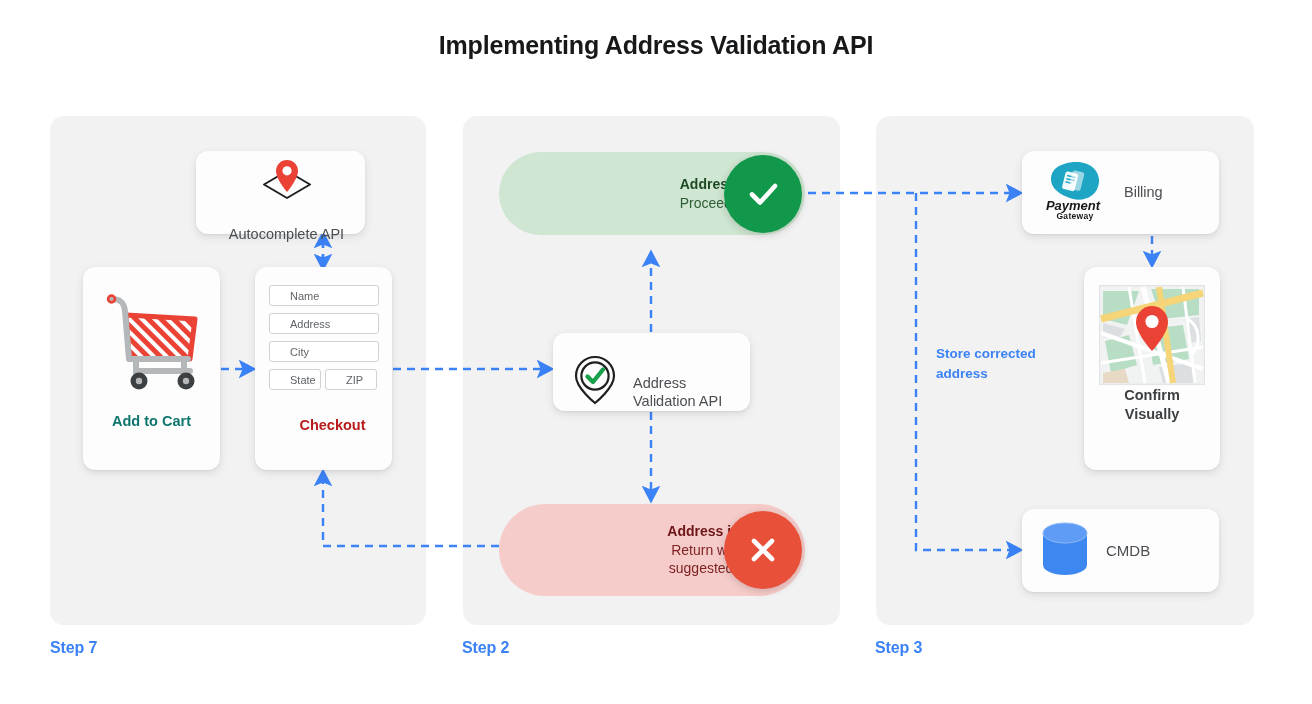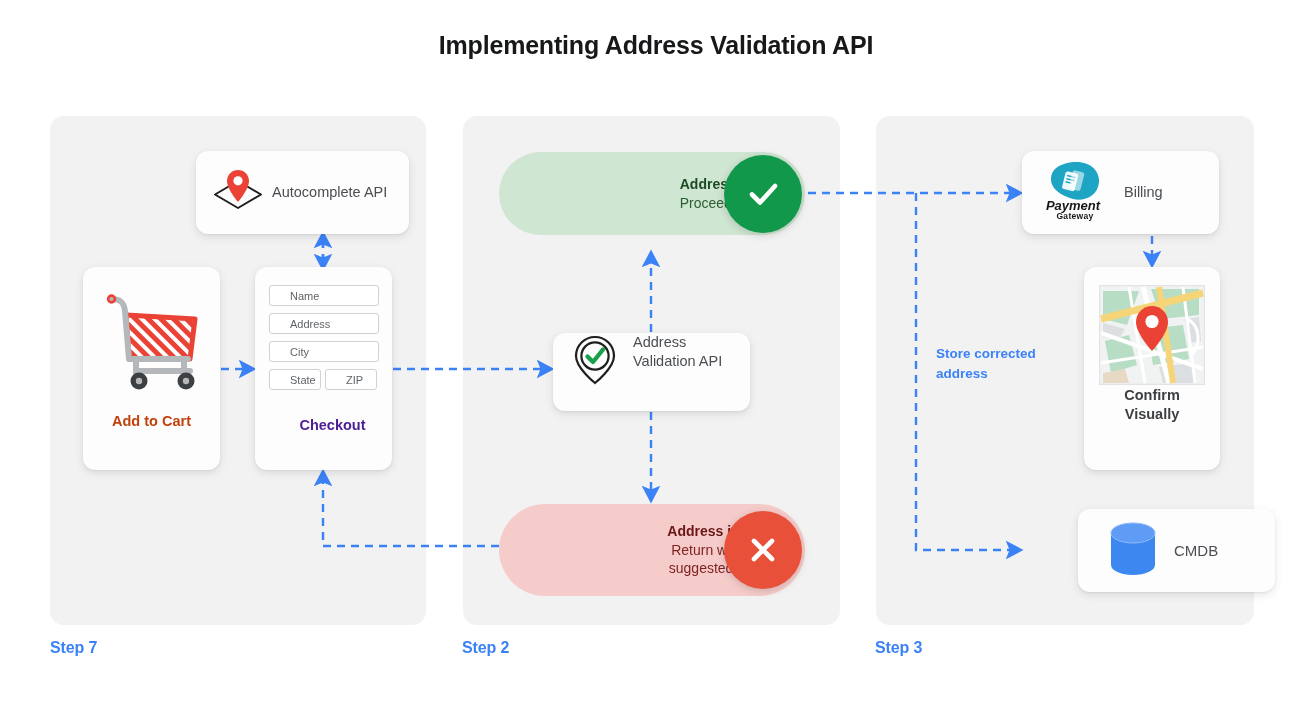--- a/index.html
+++ b/index.html
@@ -46,48 +46,48 @@
     position:absolute;
     background:#fdfdfd;
     border-radius:12px;
     box-shadow:0 3px 9px rgba(60,64,67,.13), 0 1px 2px rgba(60,64,67,.08);
   }
   .card-label{
     font-size:14.5px;color:#3c4043;line-height:1.28;
   }
 
   
-  #card-autocomplete{left:196px;top:151px;width:213px;height:83px;
-    display:flex;align-items:center;gap:4px;padding-left:12px;box-sizing:border-box;}
+  #card-autocomplete{left:196px;top:151px;width:169px;height:83px;
+    display:flex;align-items:center;gap:10px;padding-left:12px;box-sizing:border-box;flex-direction:column;}
   #card-autocomplete .card-label{font-size:14.5px;color:#4a4e52;}
 
   
   #card-cart{left:83px;top:267px;width:137px;height:203px;}
   #card-cart .icon-wrap{position:absolute;left:50%;top:16px;transform:translateX(-50%);}
   #card-cart .cap{
     position:absolute;left:0;right:0;top:146px;text-align:center;
-    font-size:14.5px;font-weight:bold;color:#c2410c;
+    font-size:14.5px;font-weight:bold;color:#0f766e;
   }
 
   
   #card-checkout{left:255px;top:267px;width:137px;height:203px;}
   .form{position:absolute;left:14px;top:18px;width:110px;}
   .field{
     box-sizing:border-box;
     height:21px;width:110px;margin-bottom:7px;
     border:1px solid #d0d3d6;border-radius:3px;background:#fff;
     font-size:11px;color:#5f6368;
     display:flex;align-items:center;padding-left:20px;
     font-family:"Liberation Sans","DejaVu Sans",sans-serif;
   }
   .field-row{display:flex;gap:4px;text-align:center;}
   .field.small{width:52px;}
   #checkout-cap{
     position:absolute;left:6px;right:0;top:150px;text-align:center;
-    font-size:14.5px;font-weight:bold;color:#4c1d95;padding-left:12px;
+    font-size:14.5px;font-weight:bold;color:#b91c1c;padding-left:12px;
   }
 
   
   .pill{
     position:absolute;border-radius:56px;
     display:flex;align-items:center;
   }
   #pill-valid{left:499px;top:152px;width:306px;height:83px;background:#cfe6d2;}
   #pill-invalid{left:499px;top:504px;width:306px;height:92px;background:#f6ccca;}
   .pill-text{
@@ -102,39 +102,39 @@
     width:78px;height:78px;border-radius:50%;
     position:absolute;right:3px;top:50%;transform:translateY(-50%);
     display:flex;align-items:center;justify-content:center;
     box-shadow:0 2px 8px rgba(0,0,0,.16);
   }
   #badge-valid{background:#11984a;}
   #badge-invalid{background:#e8503a;}
 
   
   #card-ava{left:553px;top:333px;width:197px;height:78px;
-    display:flex;align-items:flex-start;gap:12px;padding-left:16px;box-sizing:border-box;}
+    display:flex;align-items:flex-end;gap:12px;padding-left:16px;box-sizing:border-box;}
   #card-ava .card-label{color:#4a4e52;}
 
   
   #card-billing{left:1022px;top:151px;width:197px;height:83px;
     display:flex;align-items:center;gap:8px;padding-left:20px;box-sizing:border-box;}
   #card-billing .card-label{color:#4a4e52;}
 
   
   #card-confirm{left:1084px;top:267px;width:136px;height:203px;}
   #card-confirm .mapbox{position:absolute;left:50%;top:18px;transform:translateX(-50%);}
   #card-confirm .cap{
     position:absolute;left:0;right:0;top:119px;text-align:center;
     font-size:14.5px;font-weight:bold;color:#3c4043;line-height:1.3;
   }
 
   
-  #card-cmdb{left:1078px;top:509px;width:197px;height:83px;
-    display:flex;align-items:center;gap:14px;padding-left:28px;box-sizing:border-box;}
+  #card-cmdb{left:1022px;top:509px;width:197px;height:83px;
+    display:flex;align-items:center;gap:14px;padding-left:16px;box-sizing:border-box;}
   #card-cmdb .card-label{color:#4a4e52;font-size:15px;}
 
   
   #store-label{
     position:absolute;left:936px;top:344px;width:100px;
     font-size:13.5px;font-weight:bold;color:#3b82f6;line-height:1.45;
   }
 
   
   #arrows{position:absolute;left:0;top:0;width:1312px;height:704px;pointer-events:none;}

